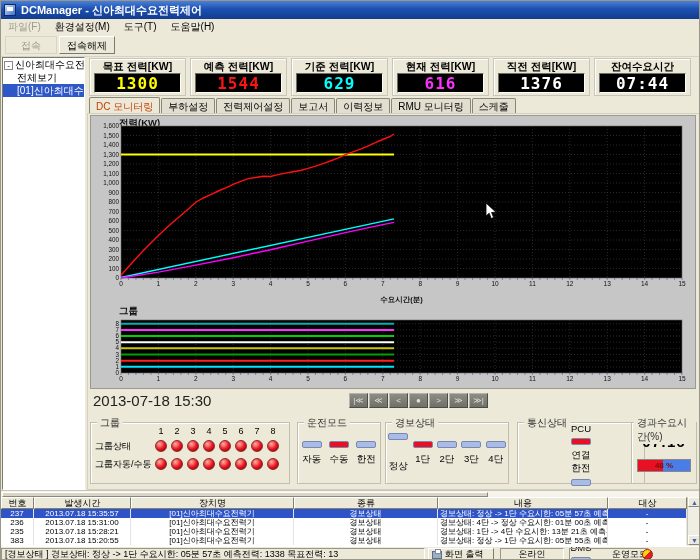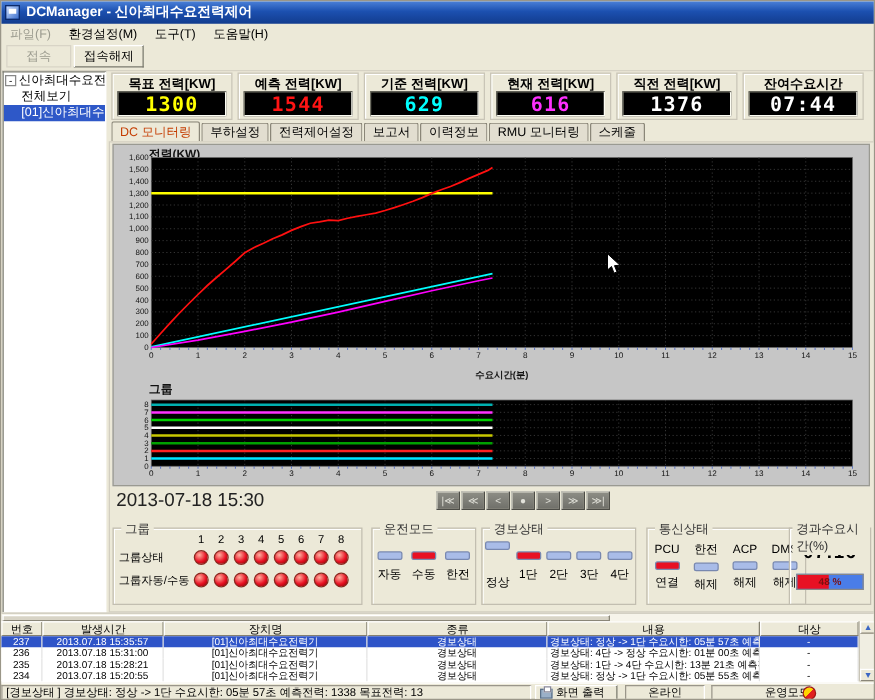--- a/index.html
+++ b/index.html
@@ -539,21 +539,21 @@
     <div class="vcol">
         <div class="pill" style="background: rgb(169, 188, 232);"></div>
         <span style="margin-top:5px">3단</span>
       </div>
     <div class="vcol">
         <div class="pill" style="background: rgb(169, 188, 232);"></div>
         <span style="margin-top:5px">4단</span>
       </div>
   </div>
 
-  <div class="fset" style="left:516px;width:128px;display:flex;justify-content:space-around;align-items:center;">
+  <div class="fset" style="left:516px;width:128px;display:flex;justify-content:space-around;align-items:center;flex-direction:column;">
     <div class="legend">통신상태</div>
     <div class="vcol">
         <span>PCU</span>
         <div class="pill" style="margin: 4px 0px; background: rgb(232, 17, 35);"></div>
         <span>연결</span>
       </div>
     <div class="vcol">
         <span>한전</span>
         <div class="pill" style="margin: 4px 0px; background: rgb(169, 188, 232);"></div>
         <span>해제</span>
@@ -610,21 +610,21 @@
     </div>
     <div class="trow" style="background: rgb(255, 255, 255); color: rgb(0, 0, 0);">
       <div class="td c0">235</div>
         <div class="td c1">2013.07.18 15:28:21</div>
         <div class="td c2">[01]신아최대수요전력기</div>
         <div class="td c3">경보상태</div>
         <div class="td c4">경보상태: 1단 -&gt; 4단 수요시한: 13분 21초 예측전력: 1445 목표전력: 1300 기준전력: 1157 현재전력: 1304</div>
         <div class="td c5">-</div>
     </div>
     <div class="trow" style="background: rgb(255, 255, 255); color: rgb(0, 0, 0);">
-      <div class="td c0">234</div>
+      <div class="td c0">383</div>
         <div class="td c1">2013.07.18 15:20:55</div>
         <div class="td c2">[01]신아최대수요전력기</div>
         <div class="td c3">경보상태</div>
         <div class="td c4">경보상태: 정상 -&gt; 1단 수요시한: 05분 55초 예측전력: 1324 목표전력: 1300 기준전력: 512 현재전력: 452</div>
         <div class="td c5">-</div>
     </div>
   </div>
   <div class="abs vscroll">
     <div class="varrow">▲</div>
     <div class="varrow down">▼</div>

